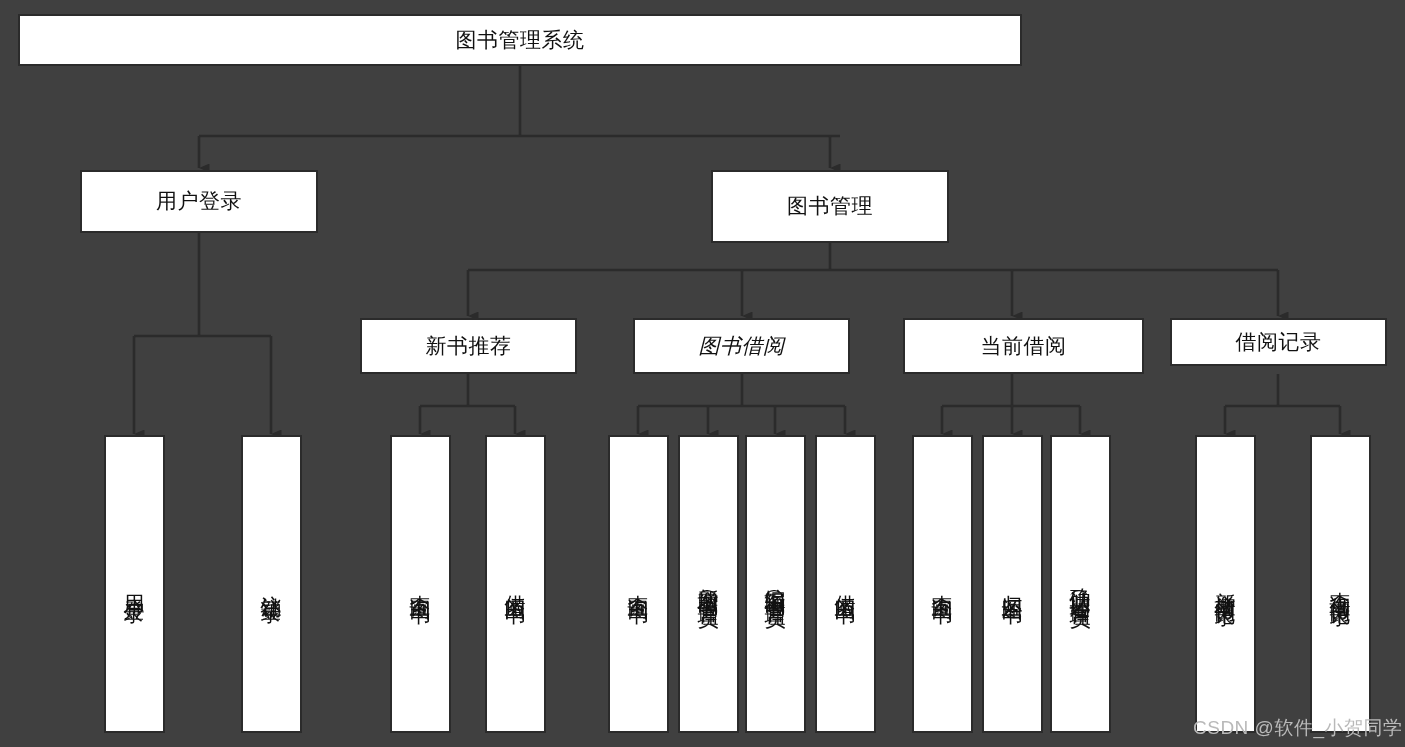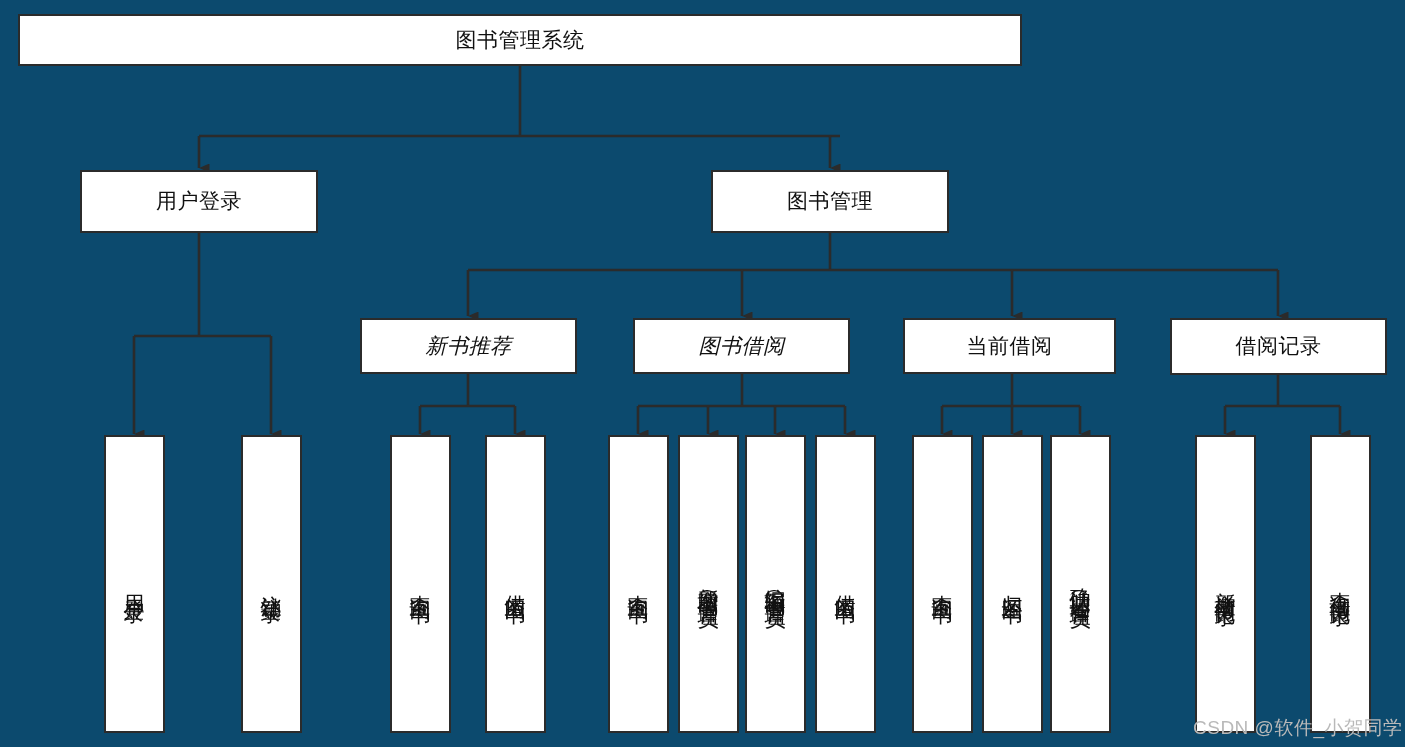--- a/index.html
+++ b/index.html
@@ -10,21 +10,21 @@
   body {
     width: 1405px;
     height: 747px;
     font-family: "Liberation Sans", "DejaVu Sans", sans-serif;
     overflow: hidden;
   }
   #diagram-root {
     position: relative;
     width: 1405px;
     height: 747px;
-    background: #0c4a6e;
+    background: #404040;
   }
   svg.edges {
     position: absolute;
     left: 0;
     top: 0;
     width: 1405px;
     height: 747px;
     pointer-events: none;
   }
   .node {
@@ -121,34 +121,34 @@
     </g>
   </svg>
 
   <div class="node" style="left:18px; top:14px; width:1004px; height:52px;">
     <span class="node-label">图书管理系统</span>
   </div>
 
   <div class="node" style="left:80px; top:170px; width:238px; height:63px;">
     <span class="node-label">用户登录</span>
   </div>
-  <div class="node" style="left:711px; top:170px; width:238px; height:63px;">
+  <div class="node" style="left:711px; top:170px; width:238px; height:73px;">
     <span class="node-label">图书管理</span>
   </div>
 
-  <div class="node" style="left:360px; top:318px; width:217px; height:56px;font-style:italic;">
+  <div class="node" style="left:360px; top:318px; width:217px; height:56px;">
     <span class="node-label">新书推荐</span>
   </div>
   <div class="node" style="left:633px; top:318px; width:217px; height:56px;font-style:italic;">
     <span class="node-label">图书借阅</span>
   </div>
-  <div class="node" style="left:903px; top:318px; width:213px; height:56px;">
+  <div class="node" style="left:903px; top:318px; width:241px; height:56px;">
     <span class="node-label">当前借阅</span>
   </div>
-  <div class="node" style="left:1170px; top:318px; width:217px; height:57px;">
+  <div class="node" style="left:1170px; top:318px; width:217px; height:48px;">
     <span class="node-label">借阅记录</span>
   </div>
 
   <div class="node vertical" style="left:104px; top:435px; width:61px; height:298px;">
     <span class="node-label">用户登录</span>
   </div>
   <div class="node vertical" style="left:241px; top:435px; width:61px; height:298px;">
     <span class="node-label">注销登录</span>
   </div>
 

